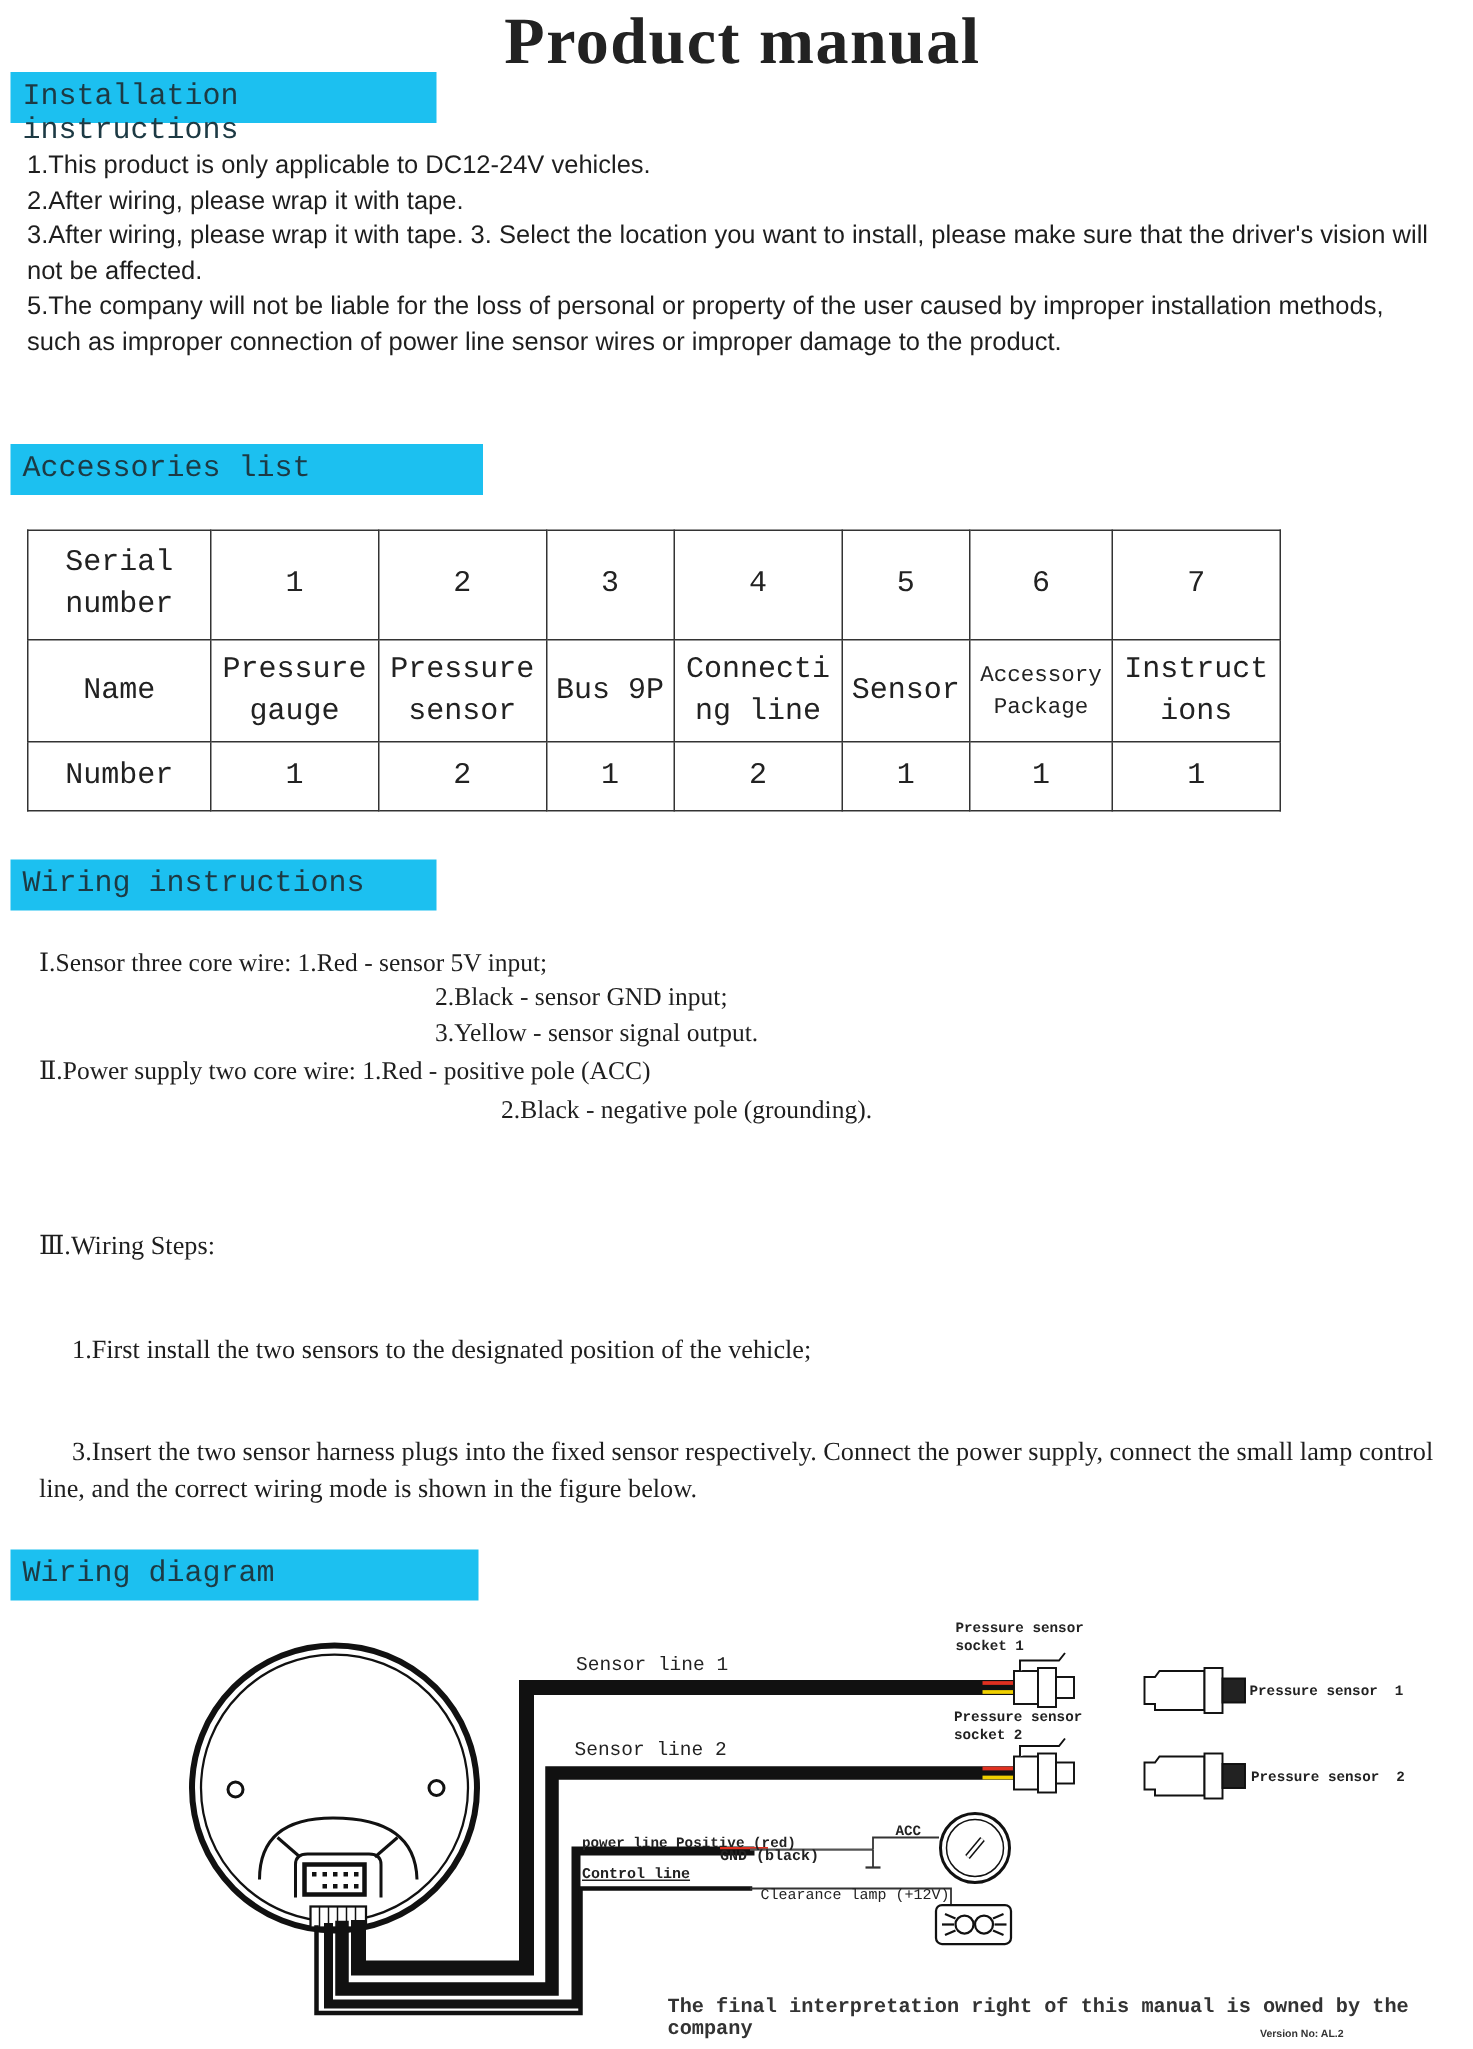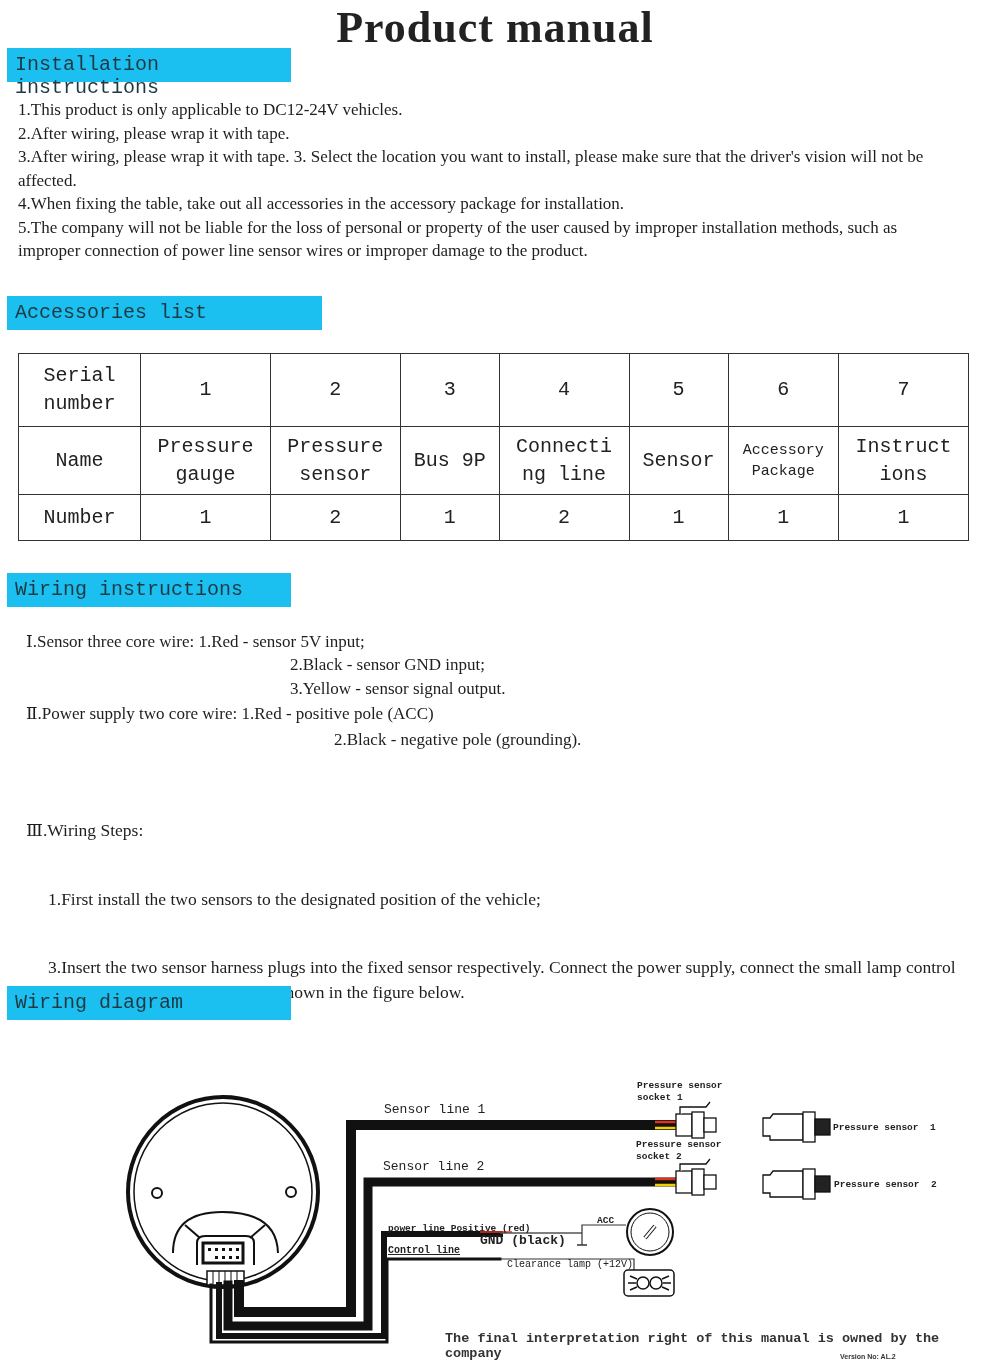--- a/index.html
+++ b/index.html
@@ -3,23 +3,23 @@
 <meta charset="utf-8">
 <style>
   html, body { margin:0; padding:0; background:#ffffff; }
   body { width:982px; height:1366px; position:relative; overflow:hidden; color:#1e1e1e;
          font-family:"Liberation Mono","DejaVu Sans Mono",monospace; }
   .abs { position:absolute; }
   .title { left:0; width:990px; top:2px; text-align:center; font-family:"Liberation Serif","DejaVu Serif",serif;
            font-size:44px; font-weight:bold; letter-spacing:1px; color:#222; }
   .sec { background:#1cc0f0; height:34px; width:284px; left:7px; }
   .sec span { position:absolute; left:8px; top:5px; font-size:20px; color:#1d3a44; font-family:"Liberation Mono","DejaVu Sans Mono",monospace; }
-  .para { left:18px; width:940px; font-size:17px; line-height:23.5px; font-family:Liberation Serif, serif; }
+  .para { left:18px; width:940px; font-size:17px; line-height:23.5px; font-family:Liberation Sans, sans-serif; }
   .para div { white-space:pre-wrap; }
-  table.acc { position:absolute; left:18px; top:353px; width:951px; border-collapse:collapse;
+  table.acc { position:absolute; left:18px; top:353px; width:836px; border-collapse:collapse;
               font-family:"Liberation Mono","DejaVu Sans Mono",monospace; font-size:20px; color:#222; }
   table.acc td { border:1.5px solid #333; text-align:center; vertical-align:middle; padding:0 2px; line-height:28px; }
   table.acc td.small { font-size:15px; line-height:21px; }
   .wire { left:26px; font-size:17px; line-height:23.5px; font-family:"Liberation Serif","DejaVu Serif",serif; white-space:pre; }
   .steps { left:26px; width:930px; font-size:17.5px; line-height:24.5px; font-family:"Liberation Serif","DejaVu Serif",serif; }
   .steps div { white-space:pre-wrap;margin-top:44px; }
   .dlabel { font-family:"Liberation Mono","DejaVu Sans Mono",monospace; color:#222; }
   .footer { left:445px; top:1331px; font-size:13.5px; font-weight:bold; font-family:"Liberation Mono","DejaVu Sans Mono",monospace; color:#333; }
   .version { left:840px; top:1353px; font-size:7px; font-weight:bold; color:#333; font-family:"Liberation Sans","DejaVu Sans",sans-serif; }
 </style>
@@ -28,21 +28,20 @@
 
 <div class="abs title">Product manual</div>
 
 <div class="abs sec" style="top:48px;">
   <span>Installation instructions</span>
 </div>
 <div class="abs para" style="top:98px;">
   <div>1.This product is only applicable to DC12-24V vehicles.</div>
   <div>2.After wiring, please wrap it with tape.</div>
   <div>3.After wiring, please wrap it with tape. 3. Select the location you want to install, please make sure that the driver's vision will not be affected.</div>
-  <div>4.When fixing the table, take out all accessories in the accessory package for installation.</div>
   <div>5.The company will not be liable for the loss of personal or property of the user caused by improper installation methods, such as improper connection of power line sensor wires or improper damage to the product.</div>
 </div>
 
 <div class="abs sec" style="top:296px;padding-left:31px;">
   <span>Accessories list</span>
 </div>
 
 <table class="acc">
   <tbody>
       <tr style="height:73px;">
@@ -102,21 +101,21 @@
 <div class="abs wire" style="top:677px; left:290px;">3.Yellow - sensor signal output.</div>
 <div class="abs wire" style="top:702px;"><span>Ⅱ.Power supply two core wire: </span><span>1.Red - positive pole (ACC)</span></div>
 <div class="abs wire" style="top:728px; left:334px;">2.Black - negative pole (grounding).</div>
 
 <div class="abs steps" style="top:774px;">
   <div>Ⅲ.Wiring Steps:</div>
   <div style="text-indent:22px;">1.First install the two sensors to the designated position of the vehicle;</div>
   <div style="text-indent:22px;">3.Insert the two sensor harness plugs into the fixed sensor respectively. Connect the power supply, connect the small lamp control line, and the correct wiring mode is shown in the figure below.</div>
 </div>
 
-<div class="abs sec" style="top:986px;">
+<div class="abs sec" style="top:1033px;padding-left:28px;">
   <span>Wiring diagram</span>
 </div>
 
 <svg class="abs" style="left:0; top:0;" width="982" height="1366">
 
   <g>
     <circle cx="223" cy="1192" r="95" fill="#fff" stroke="#111" stroke-width="4"></circle>
     <circle cx="223" cy="1192" r="89" fill="none" stroke="#111" stroke-width="1.5"></circle>
     <circle cx="157" cy="1193" r="5" fill="#fff" stroke="#111" stroke-width="2"></circle>
     <circle cx="291" cy="1192" r="5" fill="#fff" stroke="#111" stroke-width="2"></circle>
@@ -213,19 +212,19 @@
     <div>Pressure sensor</div>
     <div>socket 1</div>
   </div>
 <div class="abs dlabel" style="left:636px; top:1139px; font-size:9.5px; font-weight:bold; line-height:12px;">
     <div>Pressure sensor</div>
     <div>socket 2</div>
   </div>
 <div class="abs dlabel" style="left:833px; top:1122px; font-size:9.5px; font-weight:bold; white-space:pre;">Pressure sensor  1</div>
 <div class="abs dlabel" style="left:834px; top:1179px; font-size:9.5px; font-weight:bold; white-space:pre;">Pressure sensor  2</div>
 <div class="abs dlabel" style="left:388px; top:1223px; font-size:9.5px; font-weight:bold;">power line Positive (red)</div>
-<div class="abs dlabel" style="left:480px; top:1233px; font-size:13px; font-weight:bold;">GND (black)</div>
+<div class="abs dlabel" style="left:480px; top:1233px; font-size:10px; font-weight:bold;">GND (black)</div>
 <div class="abs dlabel" style="left:597px; top:1215px; font-size:9.5px; font-weight:bold;">ACC</div>
 <div class="abs dlabel" style="left:388px; top:1245px; font-size:10px; font-weight:bold; text-decoration:underline;">Control line</div>
 <div class="abs dlabel" style="left:507px; top:1259px; font-size:10px;">Clearance lamp (+12V)</div>
 
 <div class="abs footer">The final interpretation right of this manual is owned by the company</div>
 <div class="abs version">Version No: AL.2</div>
 
 </body></html>

